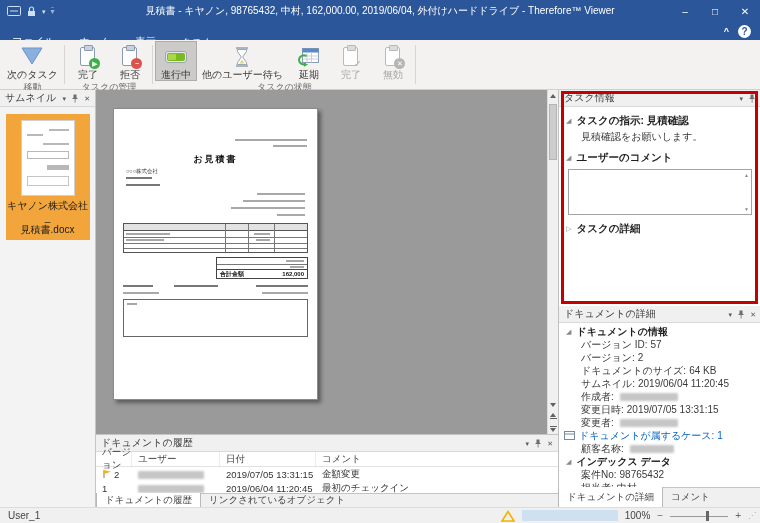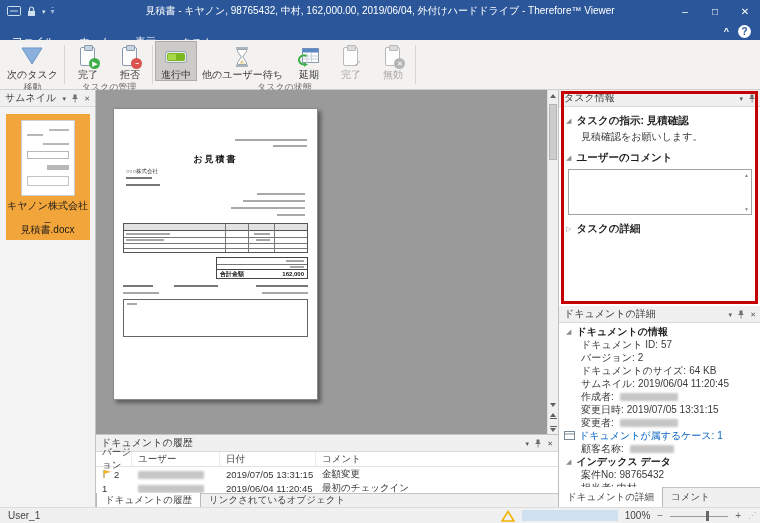--- a/index.html
+++ b/index.html
@@ -445,21 +445,21 @@
         <span class="ph-glyph">✕</span>
       </span>
     </div>
     <div class="panel-body">
       <div class="dp-row head">
         <span class="sect-arrow">◢</span>
         <span>ドキュメントの情報</span>
       </div>
 
         <div class="dp-row">
-          <span>ドキュメント ID:</span>
+          <span>バージョン ID:</span>
           <span>57</span>
 
         </div>
 
         <div class="dp-row">
           <span>バージョン:</span>
           <span>2</span>
 
         </div>
 

